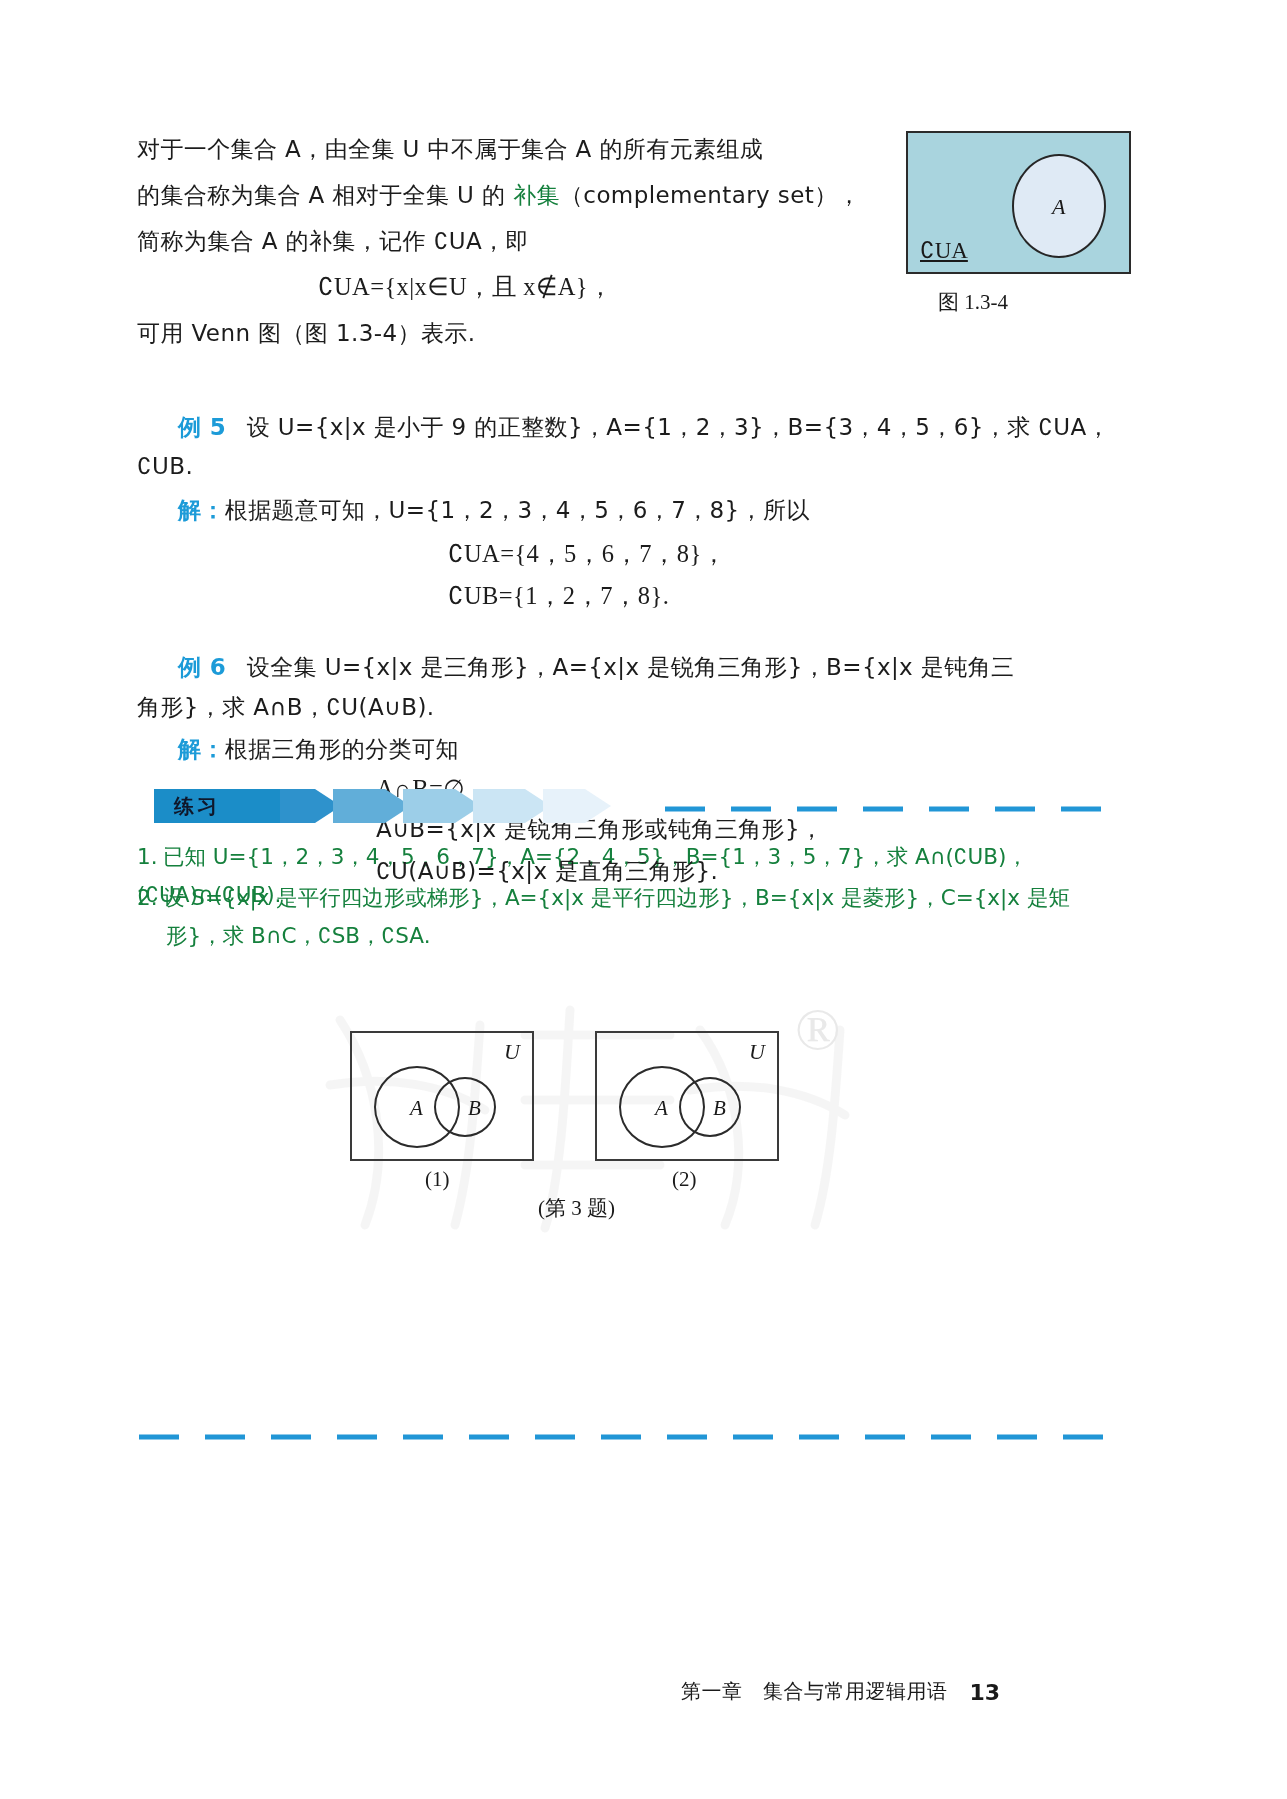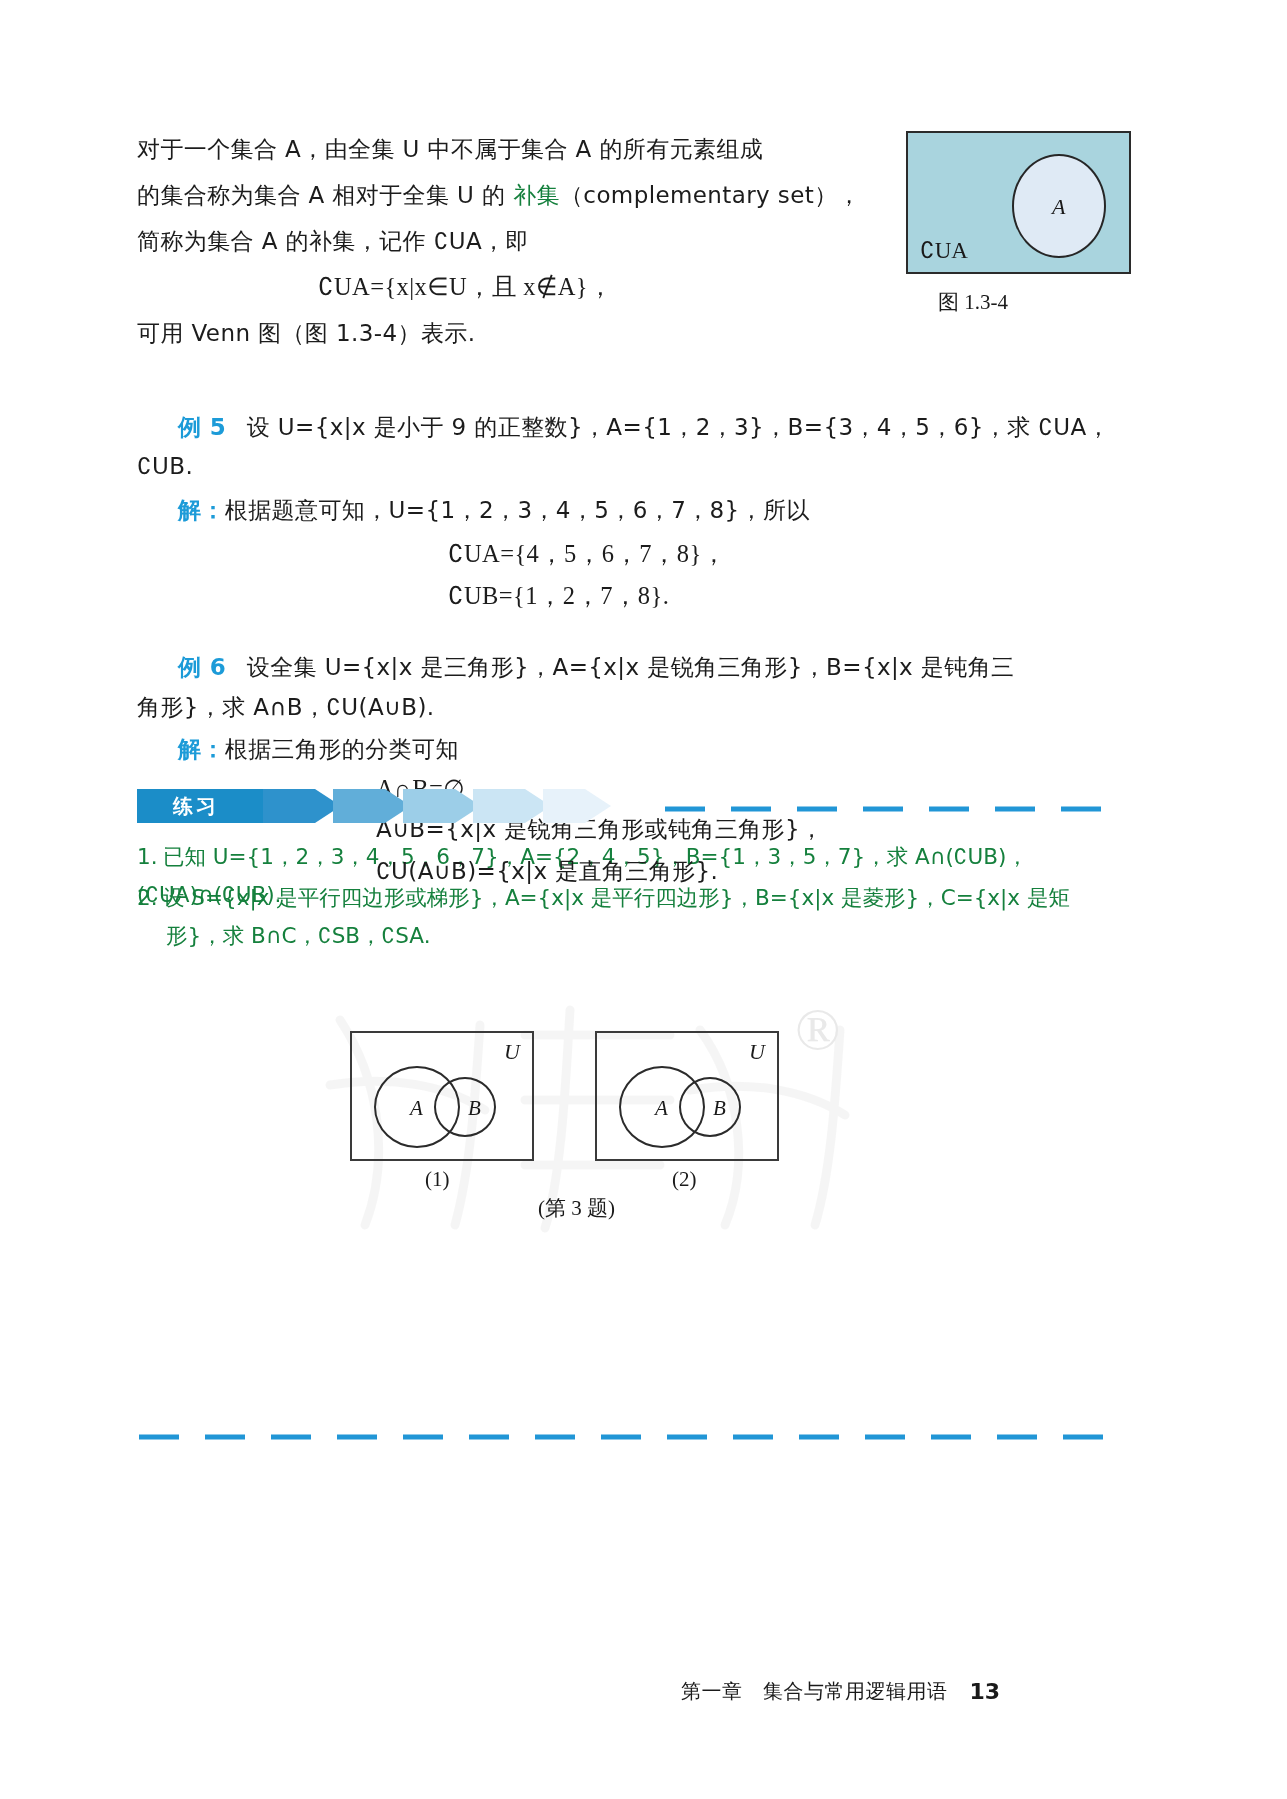--- a/index.html
+++ b/index.html
@@ -91,52 +91,53 @@
     left: 38px;
     top: 38px;
     font-size: 22px;
     font-style: italic;
   }
   .fig134 .cua {
     position: absolute;
     left: 12px;
     bottom: 8px;
     font-size: 23px;
+    text-decoration: underline;
   }
   .figcap {
     position: absolute;
     left: 938px;
     top: 288px;
     font-size: 21px;
     z-index: 2;
   }
 
   
   .practice-band {
     position: absolute;
     left: 137px;
     top: 789px;
     width: 995px;
     height: 34px;
     z-index: 2;
   }
   .pb-label {
     position: absolute;
-    left: 0; top: 0;
+    left: 17px; top: 0;
     width: 126px;
     height: 34px;
     background: #1b8dc8;
-    color: #ffffff;
+    color: #0f172a;
     font-family: "DejaVu Sans", "Liberation Sans", sans-serif;
     font-size: 20px;
     font-weight: bold;
     letter-spacing: 3px;
     display: flex;
     align-items: center;
-    padding-left: 36px;
+    padding-left: 20px;
     box-sizing: border-box;
   }
   .dashline {
     position: absolute;
     left: 0; top: 0;
     height: 34px;
     width: 100%;
   }
 
   
@@ -191,21 +192,21 @@
   }
 
   
   .footer {
     position: absolute;
     right: 137px;
     top: 1678px;
     font-size: 21px;
     z-index: 2;
     display: flex;
-    align-items: center;
+    align-items: flex-end;
     gap: 0px;
   }
   .footer .ftxt {
     font-family: "DejaVu Sans", "Liberation Sans", sans-serif;
     font-size: 20px;
     letter-spacing: 0.5px;
   }
   .footer .fnum {
     font-family: "DejaVu Sans", "Liberation Sans", sans-serif;
     font-size: 22px;

